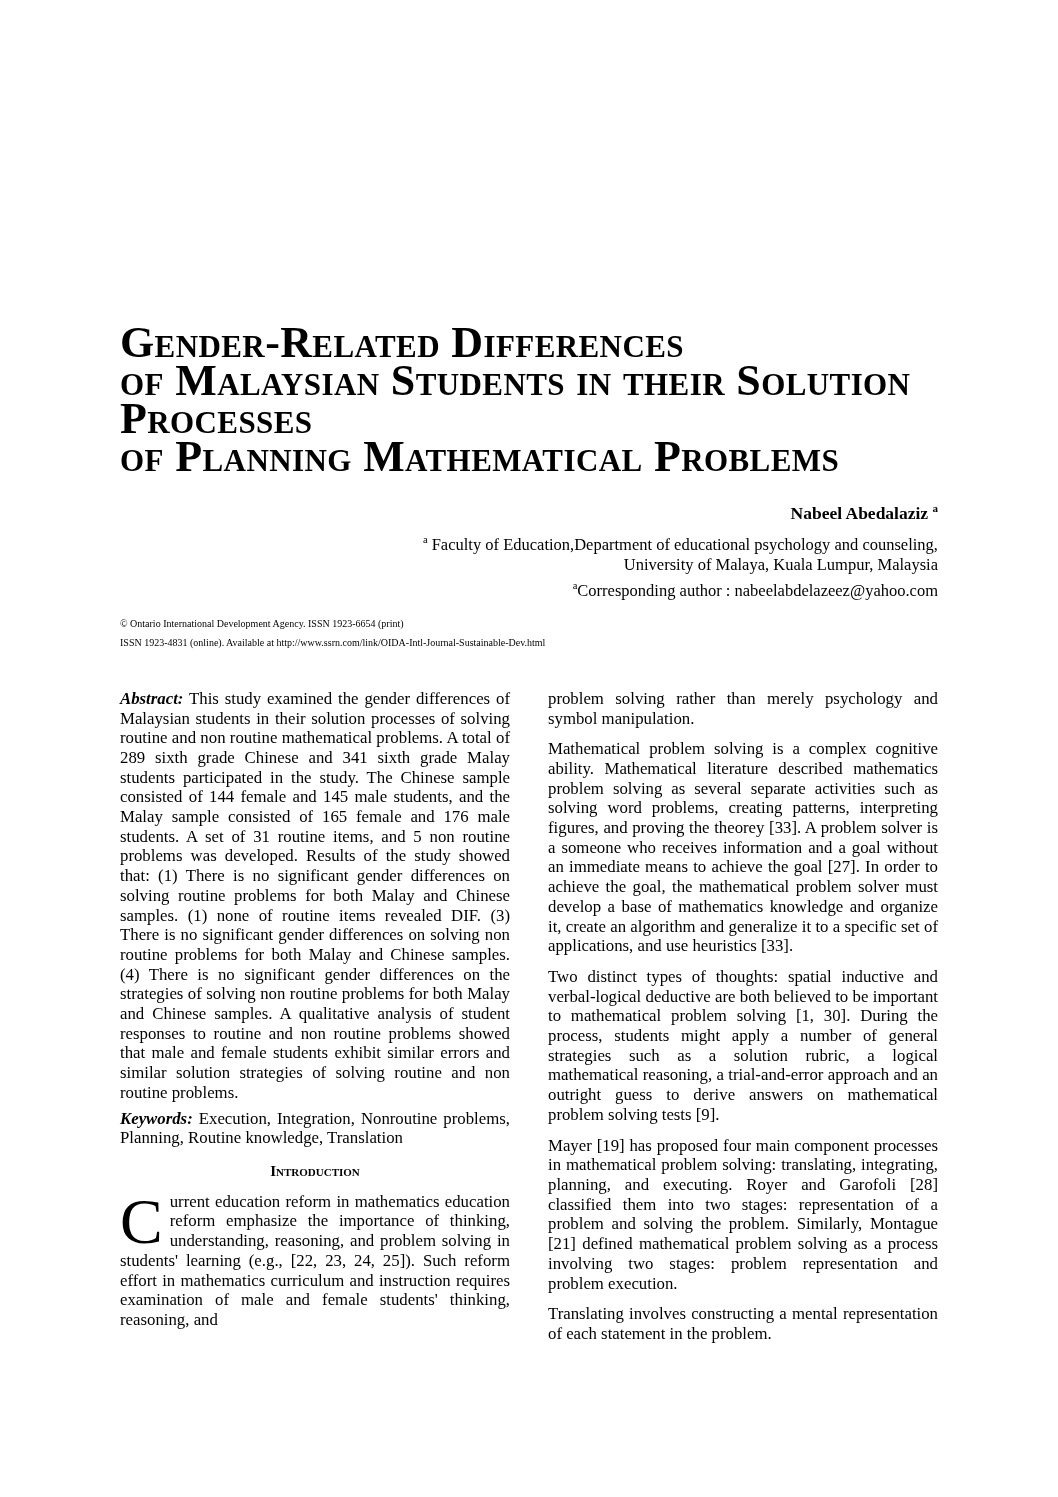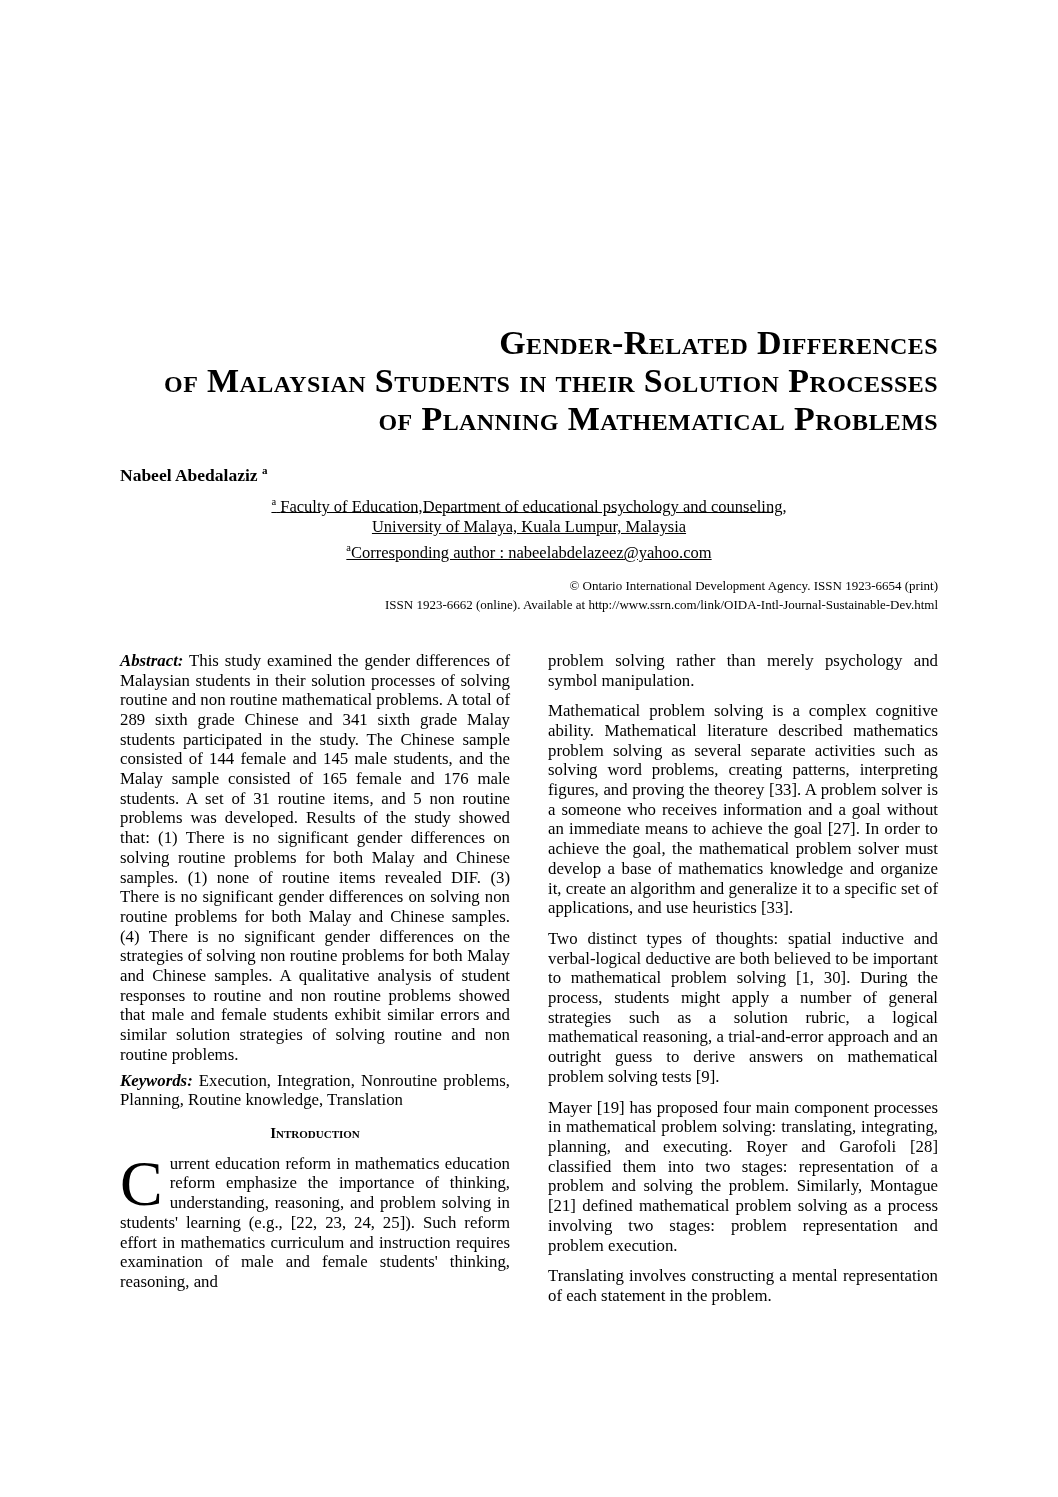--- a/index.html
+++ b/index.html
@@ -12,45 +12,44 @@
     width: 1058px;
     height: 1497px;
     background: #ffffff;
     color: #000000;
     font-family: "Liberation Serif", serif;
     box-sizing: border-box;
     padding: 324px 120px 0 120px;
     overflow: hidden;
   }
   .title-block {
-    text-align: right;
+    text-align: left;
     font-weight: bold;
     font-variant: small-caps;
-    font-size: 34px;
+    font-size: 44px;
     line-height: 38px;
     letter-spacing: 0.4px;
   }
   .author-line {
-    text-align: left;
+    text-align: right;
     font-weight: bold;
     font-size: 17.5px;
     margin-top: 26px;
   }
   .author-line sup { font-size: 11px; }
   .affiliation-block {
-    text-align: center;
+    text-align: right;
     font-size: 16.5px;
     line-height: 21px;
     margin-top: 5px;
-    text-decoration: underline;
   }
   .affiliation-block sup { font-size: 10.5px; }
   .copyright-block {
-    text-align: right;
-    font-size: 13px;
+    text-align: left;
+    font-size: 10px;
     line-height: 19px;
     margin-top: 13px;
   }
   .columns {
     display: flex;
     gap: 38px;
     margin-top: 37px;
   }
   .col {
     width: 390px;
@@ -95,21 +94,21 @@
   </div>
 
   <div class="affiliation-block">
     <div><sup>a</sup> <span>Faculty of Education,Department of educational psychology and counseling,</span></div>
     <div>University of Malaya, Kuala Lumpur, Malaysia</div>
     <div><sup>a</sup><span>Corresponding author :  nabeelabdelazeez@yahoo.com</span></div>
   </div>
 
   <div class="copyright-block">
     <div>© Ontario International Development Agency. ISSN 1923-6654 (print)</div>
-    <div>ISSN 1923-6662 (online). Available at http://www.ssrn.com/link/OIDA-Intl-Journal-Sustainable-Dev.html</div>
+    <div>ISSN 1923-4831 (online). Available at http://www.ssrn.com/link/OIDA-Intl-Journal-Sustainable-Dev.html</div>
   </div>
 
   <div class="columns">
 
     <div class="col">
       <p class="abstract-para"><span class="bold-italic-label">Abstract:</span> <span>This study examined the gender differences of Malaysian students in their solution processes of solving routine and non routine mathematical problems. A total of 289 sixth grade Chinese and 341 sixth grade Malay students participated in the study. The Chinese sample consisted of 144 female and 145 male students, and the Malay sample consisted of 165 female and 176 male students. A set of 31 routine items, and 5 non routine problems was developed. Results of the study showed that: (1) There is no significant gender differences on solving routine problems for both Malay and Chinese samples. (1) none of routine items revealed DIF. (3) There is no significant gender differences on solving non routine problems for both Malay and Chinese samples. (4) There is no significant gender differences on the strategies of solving non routine problems for both Malay and Chinese samples. A qualitative analysis of student responses to routine and non routine problems showed that male and female students exhibit similar errors and similar solution strategies of solving routine and non routine problems.</span></p>
       <p><span class="bold-italic-label">Keywords:</span> <span>Execution, Integration, Nonroutine problems, Planning, Routine knowledge, Translation</span></p>
       <div class="section-heading">Introduction</div>
       <p><span class="dropcap">C</span><span>urrent education reform in mathematics education reform emphasize the importance of thinking, understanding, reasoning, and problem solving in students' learning (e.g., [22, 23, 24, 25]). Such reform effort in mathematics curriculum and instruction requires examination of male and female students' thinking, reasoning, and</span></p>
     </div>

